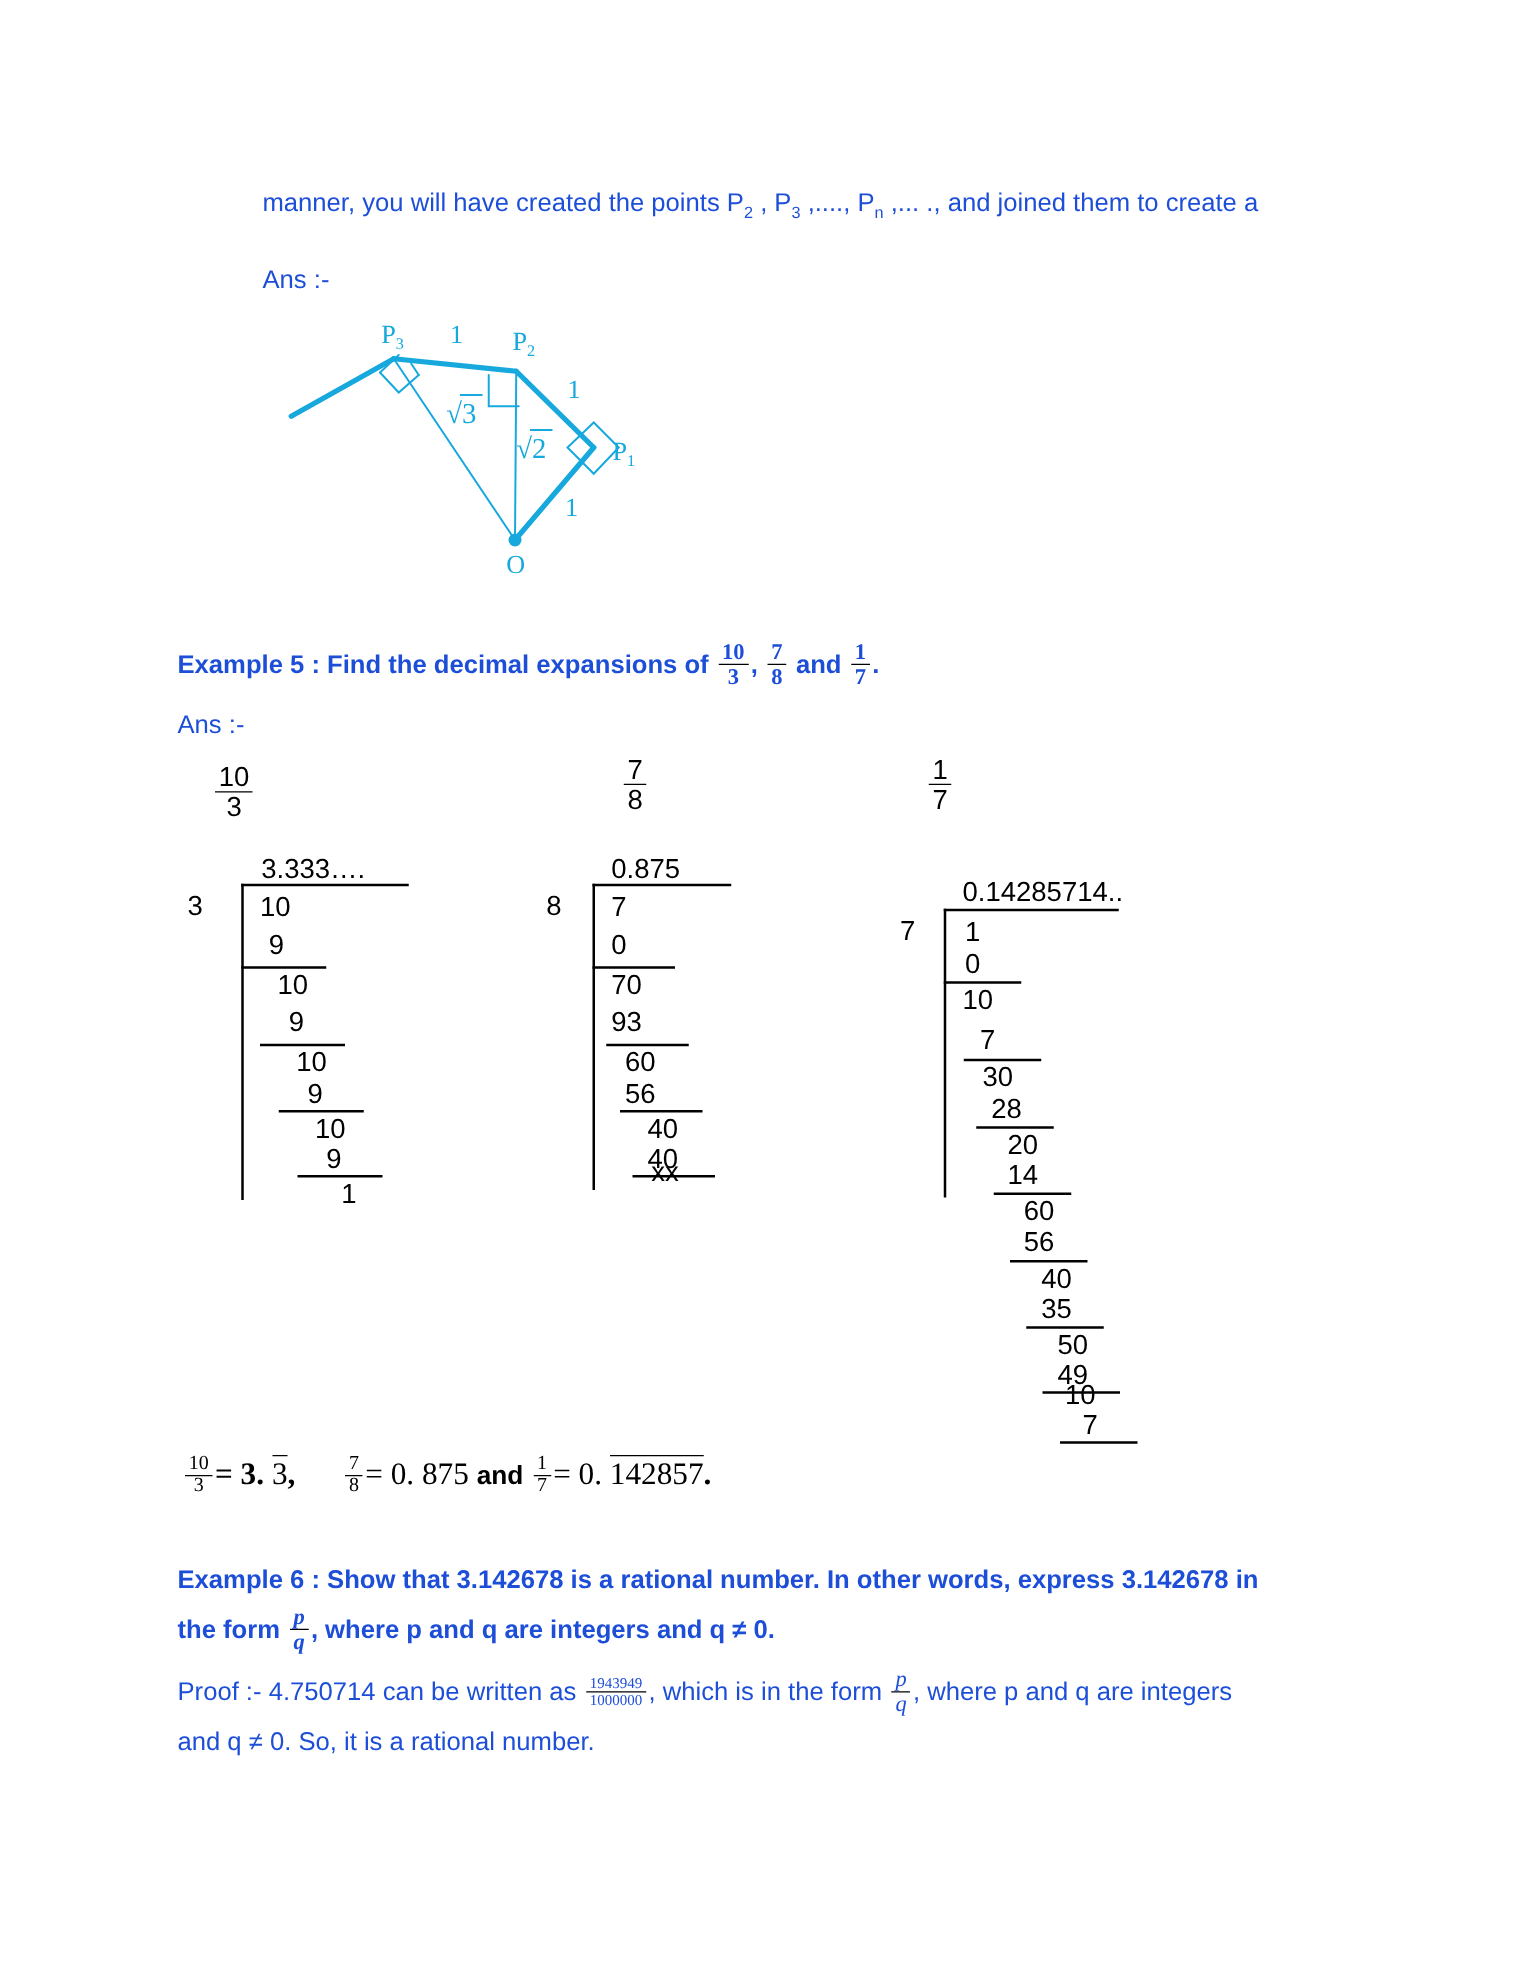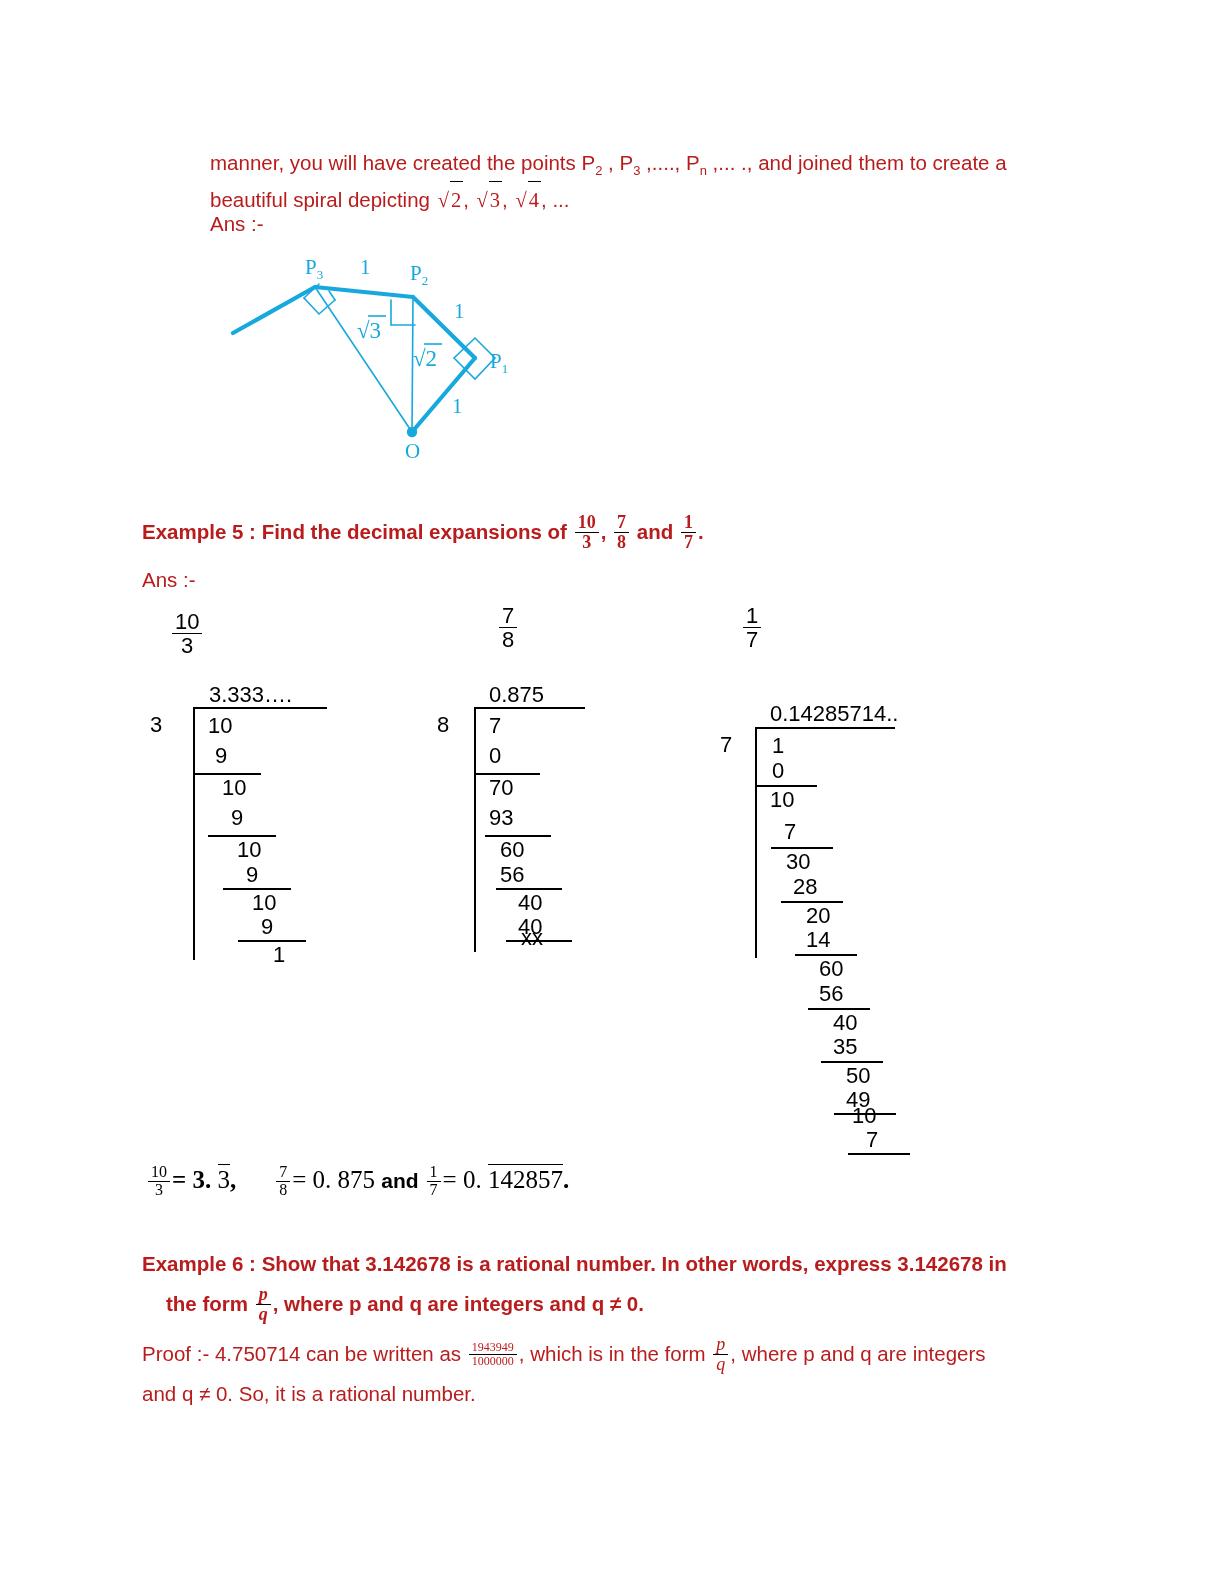--- a/index.html
+++ b/index.html
@@ -4,21 +4,21 @@
 <style>
   html,body{margin:0;padding:0;}
   body{
     width:1224px;height:1584px;background:#ffffff;
     font-family:"Liberation Sans", sans-serif;
     color:#000;position:relative;overflow:hidden;
   }
   .page{position:absolute;left:0;top:0;width:1224px;height:1584px;}
 
   
-  .para{position:absolute;font-size:20.5px;line-height:37px;color:#b91c1c;}
+  .para{position:absolute;font-size:20.5px;line-height:37px;color:#1d4ed8;}
   .bold{font-weight:bold;}
   .sub{font-size:13px;vertical-align:sub;}
 
   
   .frac{display:inline-block;vertical-align:middle;text-align:center;
         font-family:"Liberation Serif", serif;line-height:1.05;margin:0 2px;
         position:relative;top:-1px;}
   .frac .num{display:block;padding:0 3px;}
   .frac .den{display:block;border-top:1.6px solid #000;padding:0 3px;}
   .frac.f-small{font-size:16px;}
@@ -48,23 +48,20 @@
 </style>
 </head>
 <body>
 
 <div class="page">
 
   <div class="para" style="left:210px;top:144px;width:880px;">
     <span>manner, you will have created the points P</span><span class="sub">2</span><span> , P</span><span class="sub">3</span><span> ,...., P</span><span class="sub">n</span><span> ,... ., and joined them to create a</span>
   </div>
 
-  <div class="para" style="left:210px;top:181px;width:880px;">
-    <span>beautiful spiral depicting </span><span class="rad">√<span class="bar">2</span></span><span>, </span><span class="rad">√<span class="bar">3</span></span><span>, </span><span class="rad">√<span class="bar">4</span></span><span>, ...</span>
-  </div>
 
   <div class="para" style="left:210px;top:205px;">Ans :-</div>
 
   <svg id="spiral" width="330" height="225" viewBox="0 0 330 225">
     <g stroke="#17A9DD" fill="none" stroke-linecap="round">
 
       <path d="M 207,184 L 270,110" stroke-width="4.2"></path>
       <path d="M 270,110 L 208,49" stroke-width="4.2"></path>
       <path d="M 208,49 L 110,39" stroke-width="4.2"></path>
       <path d="M 110,39 L 28,85" stroke-width="4.2"></path>
@@ -205,21 +202,21 @@
     <div class="num-cell" style="left:866px;top:1127px;">7</div>
     <div class="hbar" style="left:848px;top:1153px;width:62px;"></div>
   </div>
 
   <div class="summary" style="left:146px;top:1164px;width:940px;">
     <span class="frac f-small"><span class="num">10</span><span class="den">3</span></span><span style="font-weight:bold;">= 3. </span><span class="ovl">3</span><span style="font-weight:bold;">,</span><span style="display:inline-block;width:38px;"></span><span class="frac f-small"><span class="num">7</span><span class="den">8</span></span><span>=  0. 875 </span><span style="font-weight:bold;font-family:'Liberation Sans',sans-serif;font-size:21px;">and </span><span class="frac f-small"><span class="num">1</span><span class="den">7</span></span><span>=  0. </span><span class="ovl">142857</span><span style="font-weight:bold;">.</span>
   </div>
 
   <div class="para bold" style="left:142px;top:1245px;width:940px;">Example 6 : Show that 3.142678 is a rational number. In other words, express 3.142678 in</div>
 
-  <div class="para bold" style="left:142px;top:1285px;width:940px;margin-left:24px;">
+  <div class="para bold" style="left:142px;top:1285px;width:940px;">
     <span>the form </span><span class="frac f-mid seriffont" style="font-style:italic;"><span class="num">p</span><span class="den">q</span></span><span>, where p and q are integers and q ≠ 0.</span>
   </div>
 
   <div class="para" style="left:142px;top:1335px;width:960px;">
     <span>Proof :- 4.750714 can be written as </span><span class="frac f-tiny seriffont"><span class="num">1943949</span><span class="den">1000000</span></span><span>, which is in the form </span><span class="frac f-mid seriffont" style="font-style:italic;"><span class="num">p</span><span class="den">q</span></span><span>, where p and q are integers</span>
   </div>
 
   <div class="para" style="left:142px;top:1375px;width:940px;">and q ≠ 0. So, it is a rational number.</div>
 
 </div>

